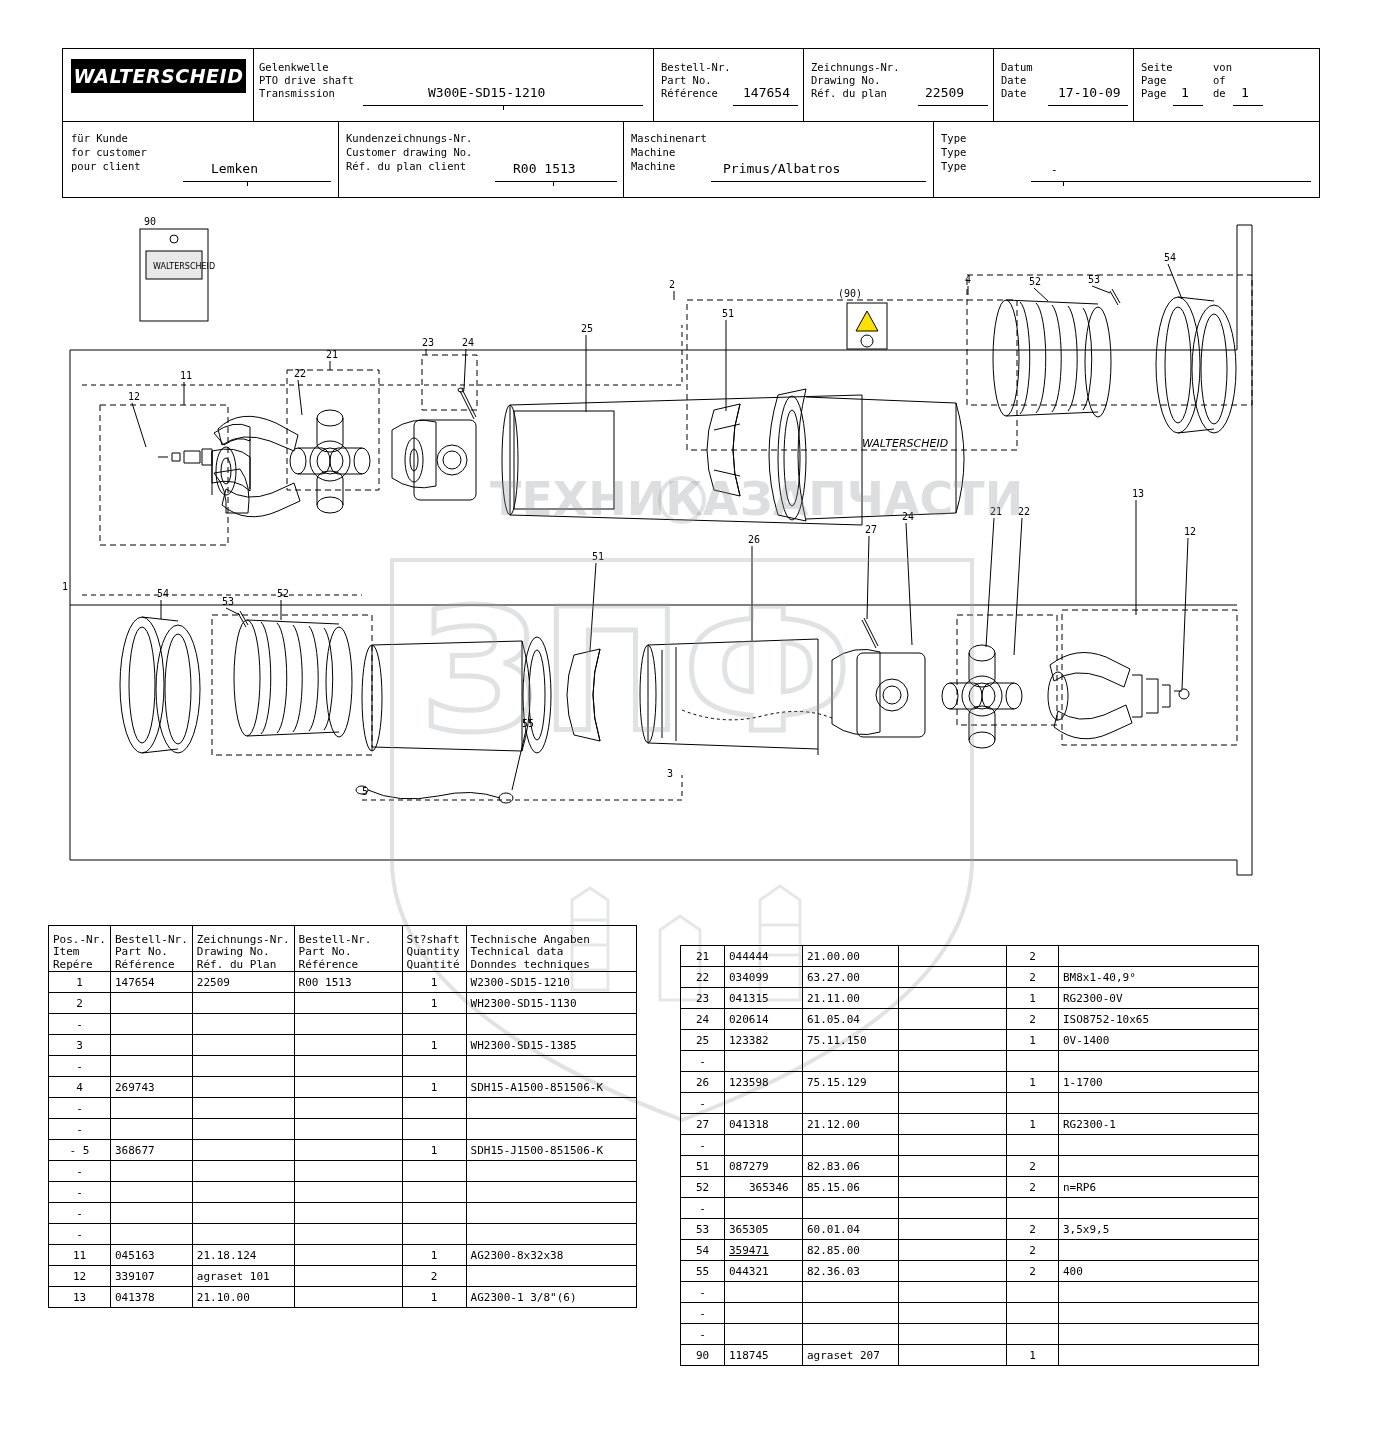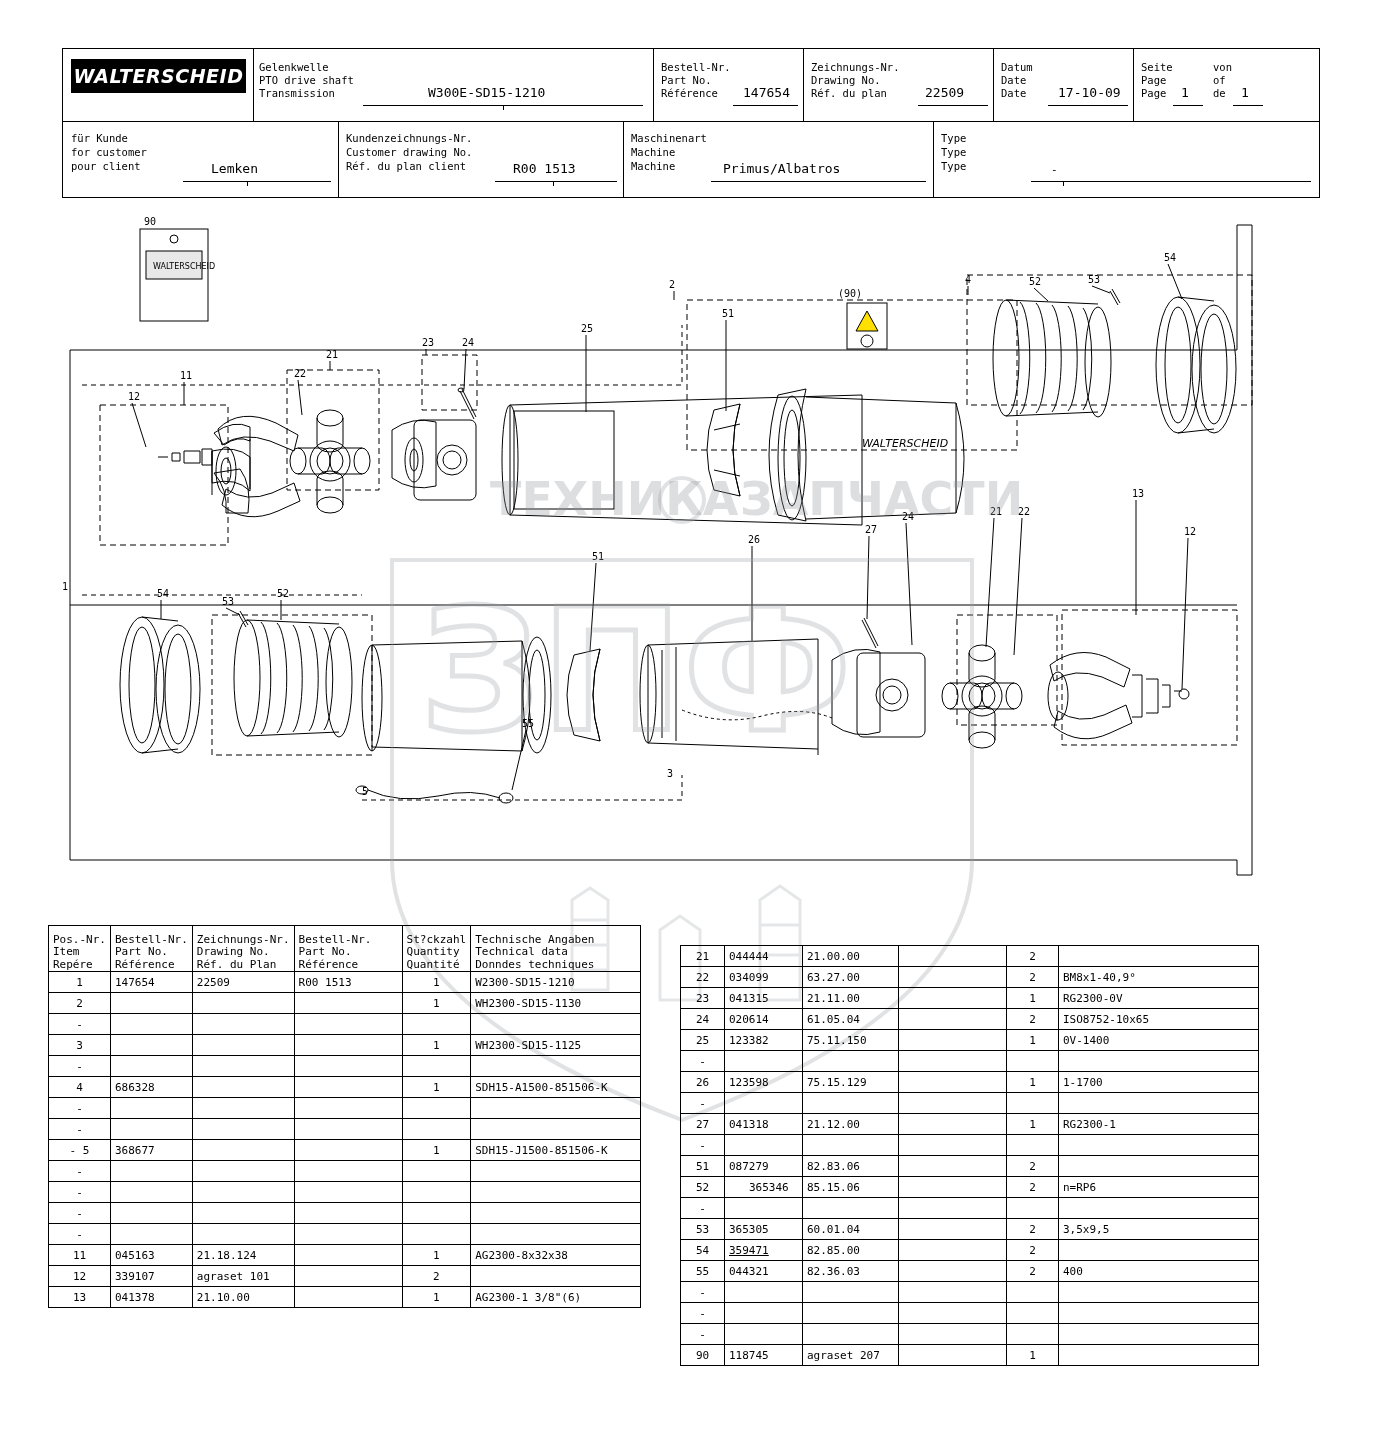--- a/index.html
+++ b/index.html
@@ -414,21 +414,21 @@
           <div>Zeichnungs-Nr.</div>
           <div>Drawing No.</div>
           <div>Réf. du Plan</div>
         </td>
         <td class="hcell" style="width:108px;">
           <div>Bestell-Nr.</div>
           <div>Part No.</div>
           <div>Référence</div>
         </td>
         <td class="hcell" style="width:64px;">
-          <div>St?ckzahl</div>
+          <div>St?shaft</div>
           <div>Quantity</div>
           <div>Quantité</div>
         </td>
         <td class="hcell" style="width:170px;">
           <div>Technische Angaben</div>
           <div>Technical data</div>
           <div>Donndes techniques</div>
         </td>
       </tr>
     </tbody>
@@ -456,33 +456,33 @@
           <td style="width: 108px;"></td>
           <td class="ctr" style="width: 64px;"></td>
           <td style="width: 170px;"></td>
         </tr>
         <tr>
           <td class="ctr" style="width: 62px;">3</td>
           <td style="width: 78px;"></td>
           <td style="width: 96px;"></td>
           <td style="width: 108px;"></td>
           <td class="ctr" style="width: 64px;">1</td>
-          <td style="width: 170px;">WH2300-SD15-1125</td>
+          <td style="width: 170px;">WH2300-SD15-1385</td>
         </tr>
         <tr>
           <td class="ctr" style="width: 62px;">-</td>
           <td style="width: 78px;"></td>
           <td style="width: 96px;"></td>
           <td style="width: 108px;"></td>
           <td class="ctr" style="width: 64px;"></td>
           <td style="width: 170px;"></td>
         </tr>
         <tr>
           <td class="ctr" style="width: 62px;">4</td>
-          <td style="width: 78px;">686328</td>
+          <td style="width: 78px;">269743</td>
           <td style="width: 96px;"></td>
           <td style="width: 108px;"></td>
           <td class="ctr" style="width: 64px;">1</td>
           <td style="width: 170px;">SDH15-A1500-851506-K</td>
         </tr>
         <tr>
           <td class="ctr" style="width: 62px;">-</td>
           <td style="width: 78px;"></td>
           <td style="width: 96px;"></td>
           <td style="width: 108px;"></td>

